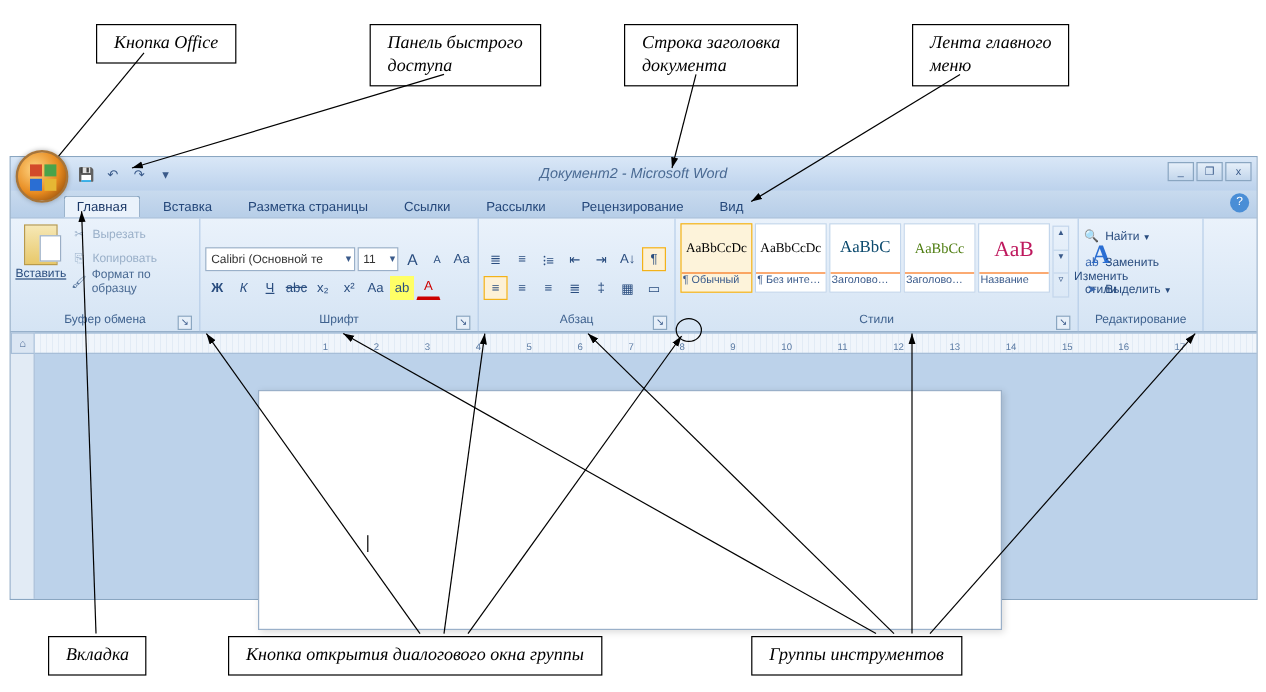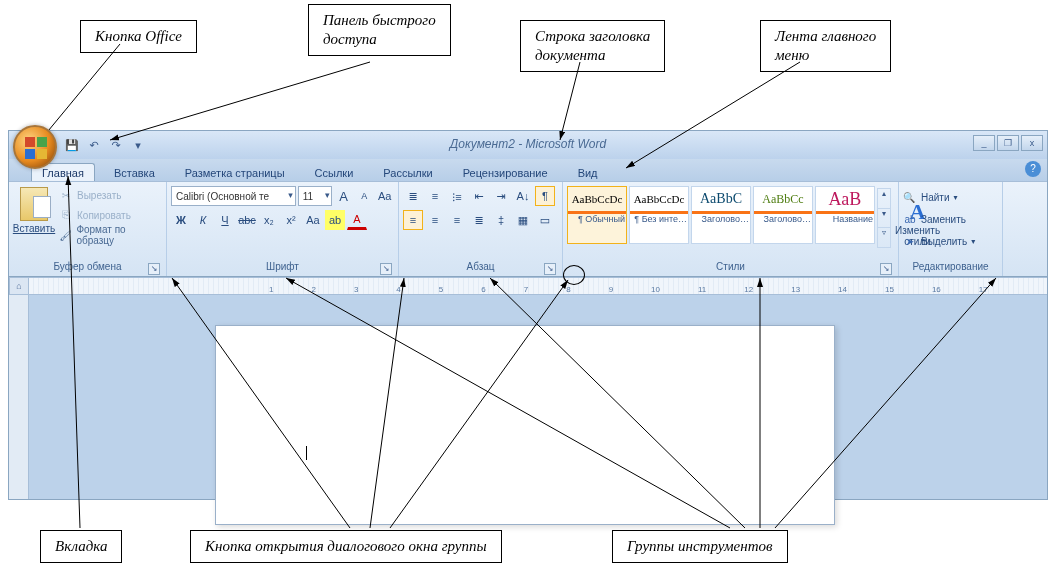--- a/index.html
+++ b/index.html
@@ -112,21 +112,21 @@
     line-height: 14px;
     color: #3a5a8a;
   }
 
   
   .tabstrip {
     height: 22px;
     background: linear-gradient(#c8daee,#b7cee8);
     display: flex;
     align-items: flex-end;
-    padding-left: 22px;
+    padding-left: 44px;
     gap: 8px;
     position: relative;
   }
   .tab {
     padding: 3px 10px 2px;
     color: #24477a;
     font-size: 11px;
     border: 1px solid transparent;
     border-bottom: none;
     cursor: pointer;
@@ -217,21 +217,21 @@
     border:1px solid #9aaec6;
   }
   .paste-label { font-size: 10px; color:#2a4d7f; margin-top:2px;text-decoration:underline;}
   .clip-list { display:flex; flex-direction:column; gap:2px; padding-top:2px; width: 108px;}
   .clip-item { display:flex; align-items:center; gap:4px; color:#4a6a93; font-size:10px; height:18px;}
   .clip-item.disabled { color: #9ab0c9; }
   .mini-icon { width:14px; height:14px; display:inline-flex; align-items:center; justify-content:center; font-size:10px; }
 
   
   .g-font { width: 232px; }
-  .font-rows { display:flex; flex-direction:column; gap:4px; width:100%; padding-top:2px;}
+  .font-rows { display:flex; flex-direction:column; gap:4px; width:100%; padding-top:2px;margin-top:20px;}
   .row { display:flex; gap:2px; align-items:center; }
   .combo {
     height: 20px;
     background: #fff;
     border: 1px solid #9ab0c9;
     display:flex; align-items:center;
     font-size: 10px;
     padding: 0 14px 0 4px;
     position: relative;
     color:#333;
@@ -261,21 +261,21 @@
   .style-item {
     width: 60px;
     border: 1px solid #c3d6ec;
     background: #fff;
     display:flex; flex-direction:column;
     cursor:pointer;
     overflow:hidden;
   }
   .style-item.sel { border-color:#f2b21a; background:#fdf3da; }
   .style-preview { flex:1; display:flex; align-items:center; justify-content:center; font-family:"Times New Roman",serif; }
-  .style-name { height:32px; font-size:9px; text-align:right; color:#3a5a8a; border-top:3px solid #f97316; white-space:nowrap; overflow:hidden; text-overflow:ellipsis; padding:0 1px;}
+  .style-name { height:16px; font-size:9px; text-align:left; color:#3a5a8a; border-top:1px solid #f97316; white-space:nowrap; overflow:hidden; text-overflow:ellipsis; padding:0 1px;}
   .style-more {
     width: 14px;
     display:flex; flex-direction:column;
     border: 1px solid #c3d6ec;
     margin-top:2px; height:60px;
   }
   .style-more div { flex:1; text-align:center; font-size:8px; color:#3a5a8a; border-bottom:1px solid #c3d6ec;}
   .change-styles {
     width: 54px;
     display:flex; flex-direction:column; align-items:center; justify-content:center;
@@ -351,30 +351,30 @@
     border:1px solid #000;
     border-radius:50%;
     background: transparent;
     pointer-events:none;
   }
 </style>
 </head>
 <body>
 
 <div class="callout" style="left:80px; top:20px;">Кнопка Office</div>
-<div class="callout" style="left:308px; top:4px;">Панель быстрого
+<div class="callout" style="left:308px; top:20px;">Панель быстрого
 доступа</div>
 <div class="callout" style="left:520px; top:20px;">Строка заголовка
 документа</div>
 <div class="callout" style="left:760px; top:20px;">Лента главного
 меню</div>
 
 <div class="callout" style="left:40px; top:530px;">Вкладка</div>
 <div class="callout" style="left:190px; top:530px;">Кнопка открытия диалогового окна группы</div>
-<div class="callout" style="left:612px; top:530px;">Группы инструментов</div>
+<div class="callout" style="left:626px; top:530px;">Группы инструментов</div>
 
 <div class="word-window">
 
   <div class="titlebar">
     <div class="office-button"></div>
     <div class="qat">
       <div class="qat-btn">💾</div>
       <div class="qat-btn">↶</div>
       <div class="qat-btn">↷</div>
       <div class="qat-btn">▾</div>

